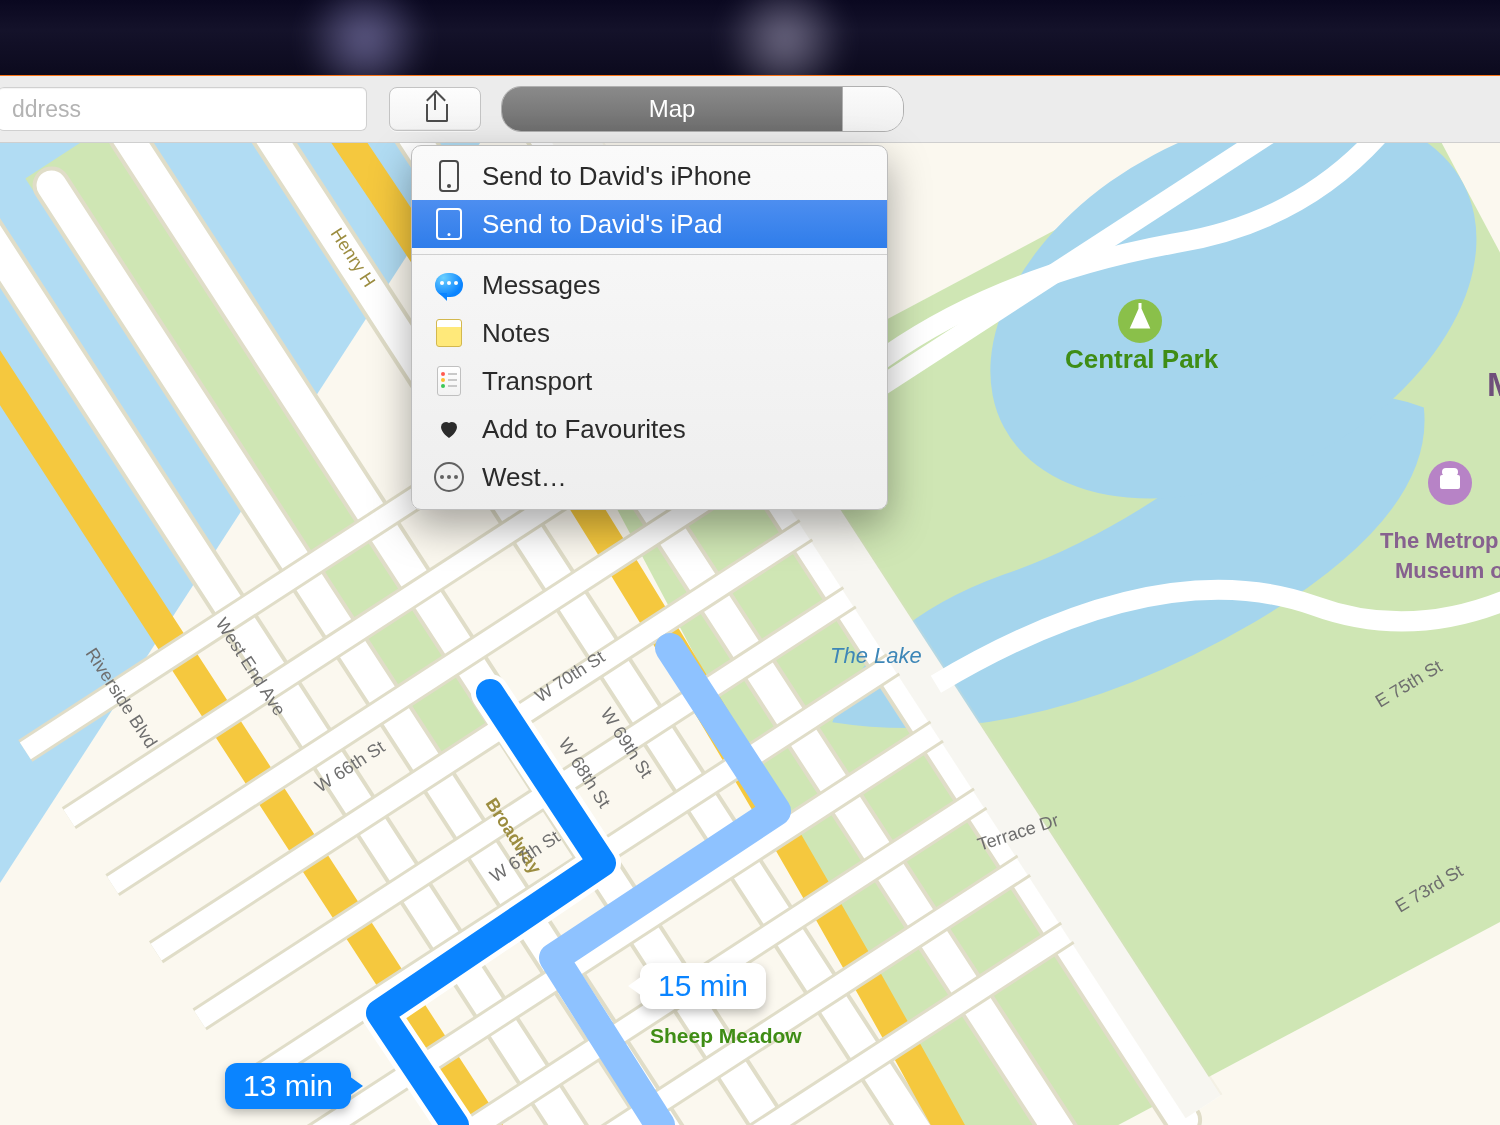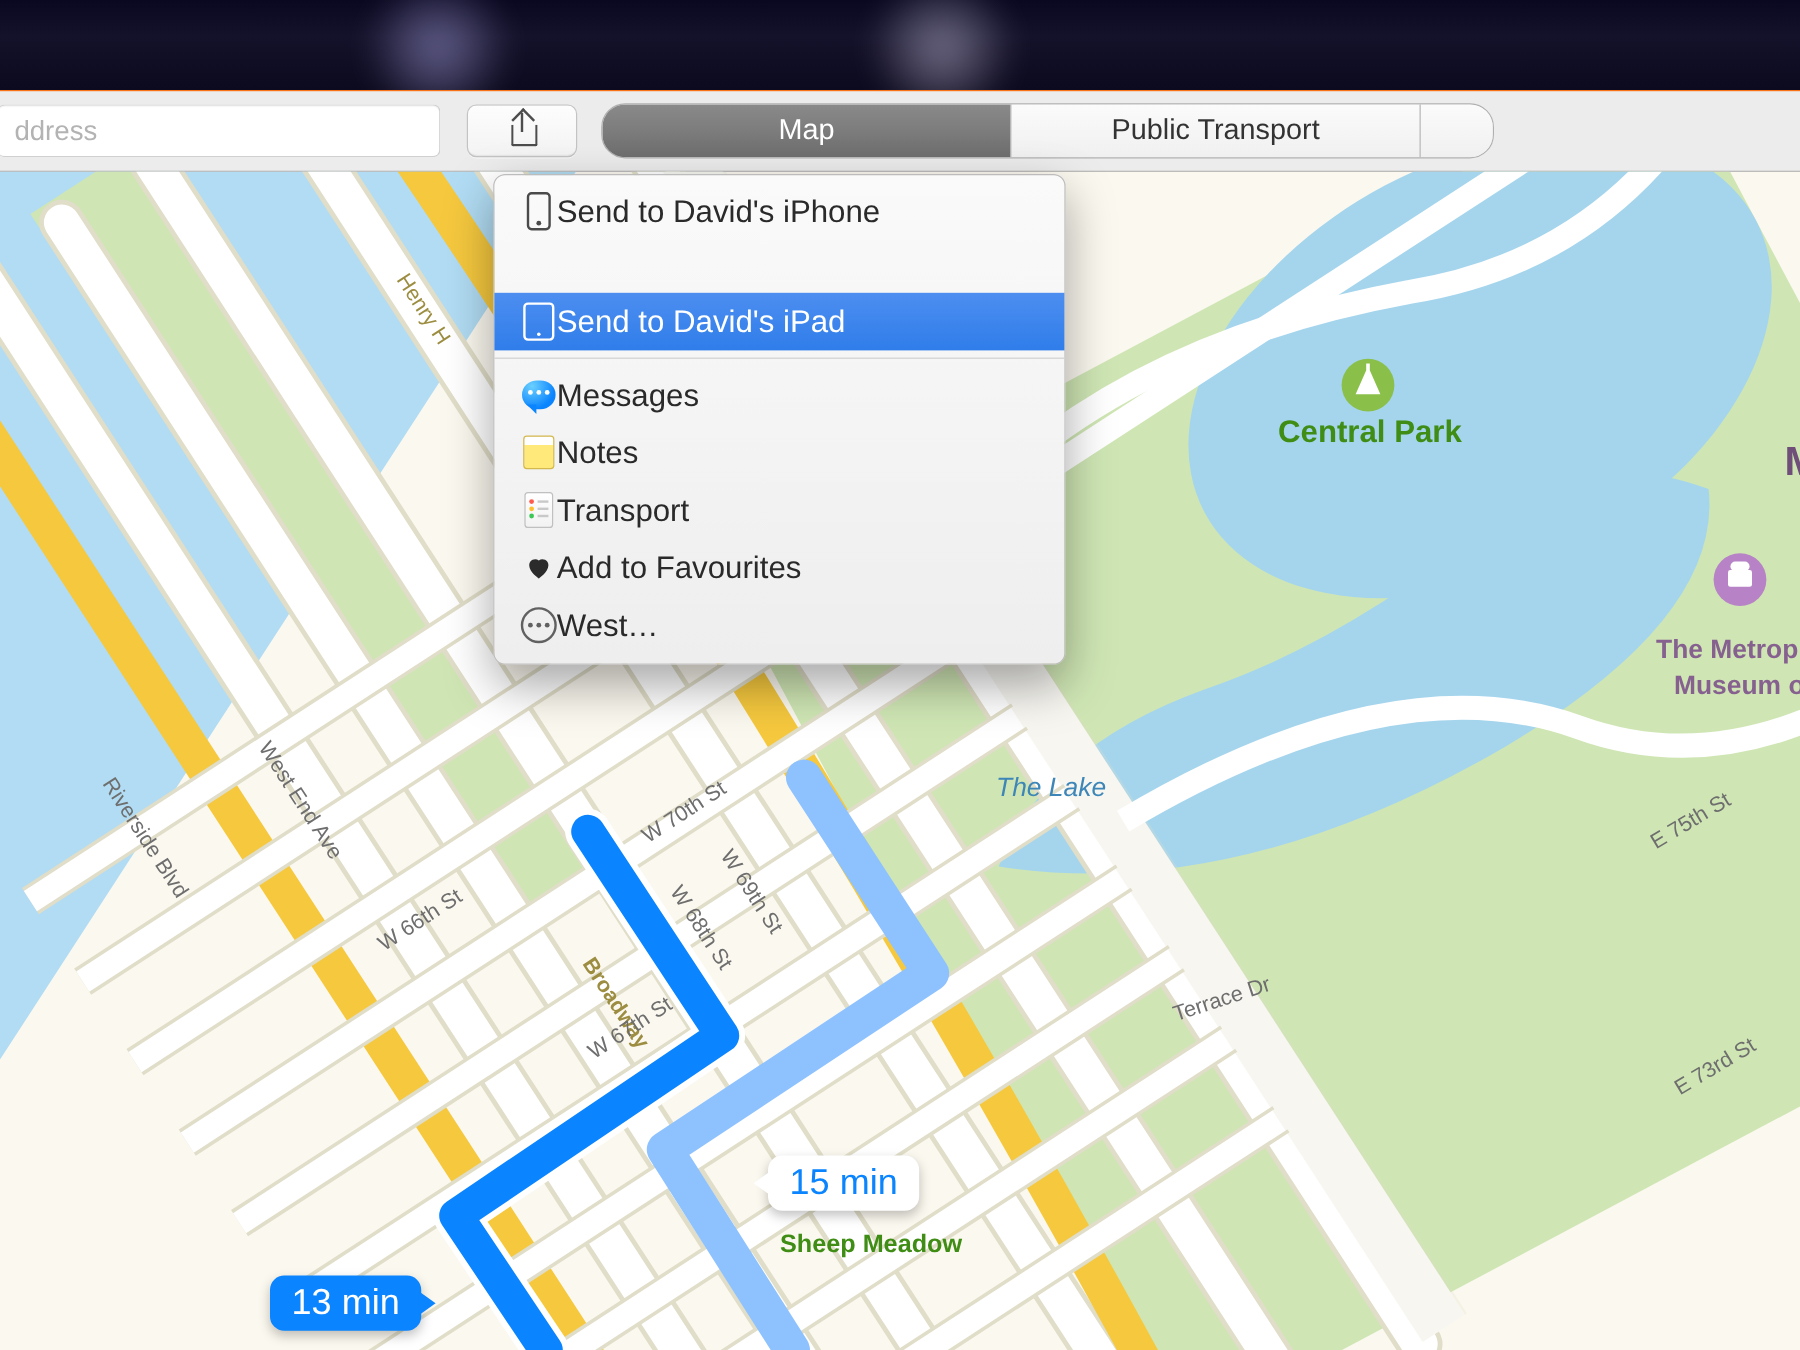--- a/index.html
+++ b/index.html
@@ -53,22 +53,22 @@
 
   .route-bubble{position:absolute;background:#fff;border-radius:12px;padding:6px 18px;font-size:30px;font-weight:400;color:#0a84ff;box-shadow:0 4px 10px rgba(0,0,0,.25);}
   .route-bubble.active{background:#0a84ff;color:#fff;}
   .route-bubble .tail{position:absolute;width:0;height:0;}
   .route-bubble .tail.t1{left:-12px;top:50%;transform:translateY(-50%);border-top:10px solid transparent;border-bottom:10px solid transparent;border-right:14px solid #fff;}
   .route-bubble .tail.t2{right:-12px;top:50%;transform:translateY(-50%);border-top:10px solid transparent;border-bottom:10px solid transparent;border-left:14px solid #0a84ff;}
 
   
   .menu{position:absolute;left:411px;top:145px;width:475px;background:linear-gradient(#fafafa,#eeeeee);border:1px solid var(--menu-border);border-radius:10px;box-shadow:0 16px 40px rgba(0,0,0,.35);padding:6px 0 8px 0;}
   .menu hr{border:none;border-top:1px solid #d0d0d0;margin:6px 0;}
-  .menu .item{display:flex;align-items:center;height:48px;padding:0 22px;font-size:26px;color:#2a2a2a;}
-  .menu .item.hl{background:linear-gradient(var(--menu-highlight2),var(--menu-highlight));color:#fff;margin-top:44px;}
+  .menu .item{display:flex;align-items:center;height:48px;padding:0 22px;font-size:26px;color:#2a2a2a;gap:18px;}
+  .menu .item.hl{background:linear-gradient(var(--menu-highlight2),var(--menu-highlight));color:#fff;}
   .menu .item .mi{width:30px;height:30px;flex:none;display:flex;align-items:center;justify-content:center;}
 
   
   .icon-iphone{width:16px;height:28px;border:2.5px solid #4a4a4a;border-radius:4px;position:relative;}
   .icon-iphone::after{content:"";position:absolute;left:50%;bottom:2px;width:4px;height:4px;border-radius:50%;background:#4a4a4a;transform:translateX(-50%);}
   .icon-ipad{width:22px;height:28px;border:2.5px solid #fff;border-radius:4px;position:relative;}
   .icon-ipad::after{content:"";position:absolute;left:50%;bottom:2px;width:3px;height:3px;border-radius:50%;background:#fff;transform:translateX(-50%);}
   .icon-messages{width:28px;height:24px;background:radial-gradient(circle at 30% 20%,#6bd0ff,#0a84ff 70%);border-radius:50%/55%;position:relative;}
   .icon-messages::after{content:"";position:absolute;left:4px;bottom:-4px;width:0;height:0;border-right:8px solid #0a84ff;border-bottom:8px solid transparent;}
   .icon-messages .dots{position:absolute;left:5px;top:8px;width:18px;height:5px;display:flex;justify-content:space-between;}
@@ -99,21 +99,20 @@
 
     <div class="share-btn">
       <div class="icon-share">
         <div class="box"></div>
           <div class="arrow"></div>
       </div>
     </div>
 
     <div class="seg">
       <div class="opt active">Map</div>
-      <div class="opt">Public Transport</div>
       <div class="opt" style="min-width:60px;padding:0;"></div>
     </div>
   </div>
 
   <div class="mapwrap">
     <svg class="mapsvg" width="1500" height="982">
 
       <rect x="0" y="0" width="1500" height="982" fill="var(--land)"></rect>
 
       <polygon points="0,0 480,0 0,740" fill="var(--water)"></polygon>

